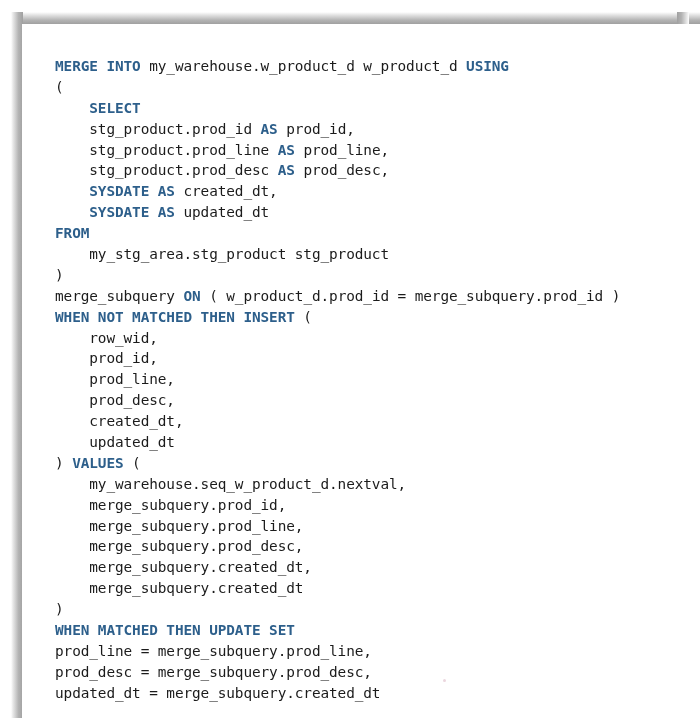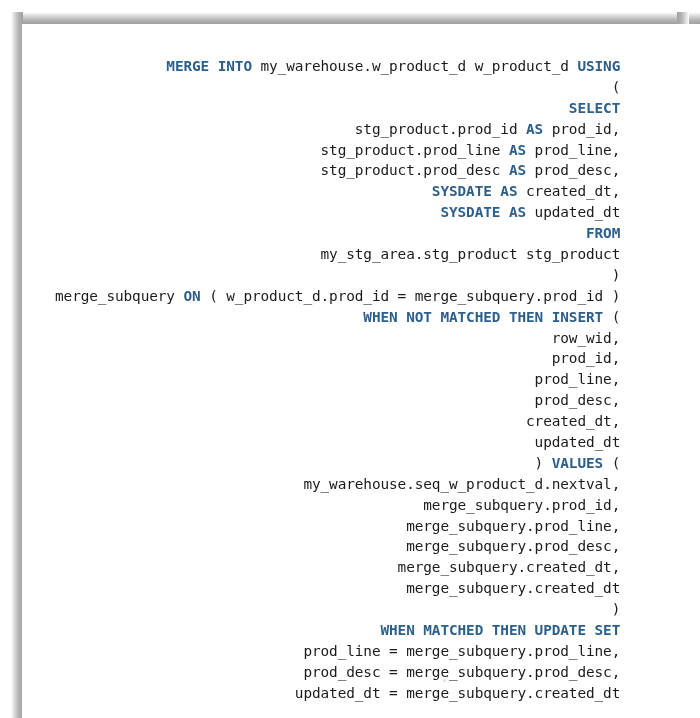--- a/index.html
+++ b/index.html
@@ -22,21 +22,20 @@
     top: 0;
     width: 700px;
     height: 718px;
     box-sizing: border-box;
     background: #ffffff;
     border-top: 12px solid transparent;
     border-left: 11px solid transparent;
     border-right: 11px solid transparent;
     border-bottom: 12px solid transparent;
     background-clip: padding-box;
-    text-align: right;
   }
   
   .edge {
     position: absolute;
     pointer-events: none;
   }
   .edge-top {
     left: 0; top: 0; width: 700px; height: 13px;
     background: linear-gradient(to bottom, #ffffff 0%, #e9e9e9 18%, #b4b4b4 62%, #9b9b9b 100%);
   }

